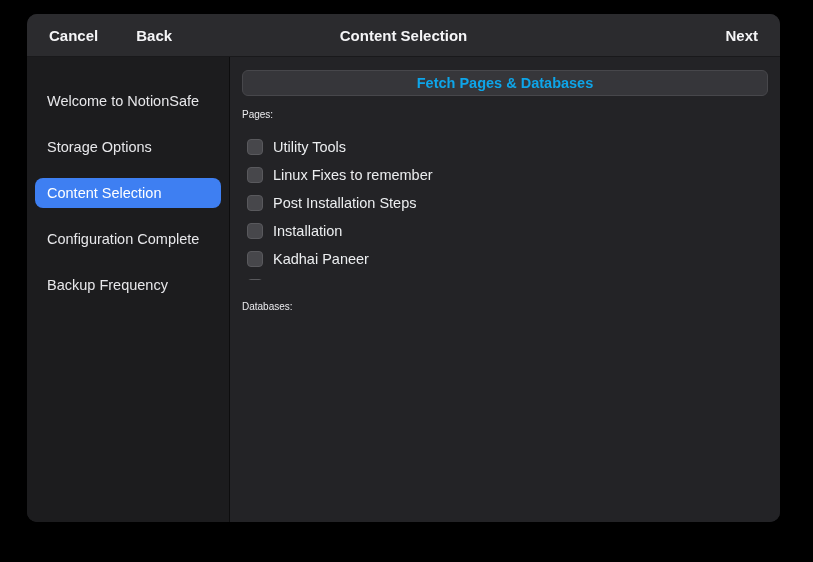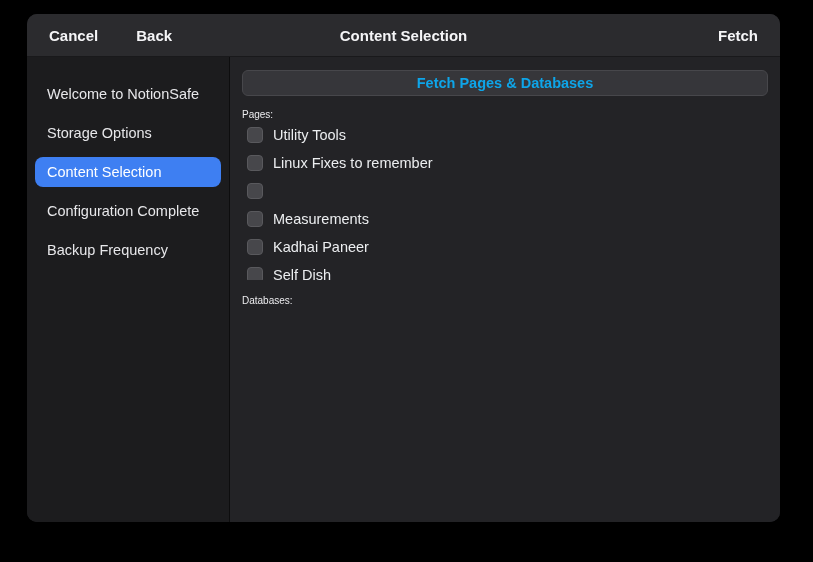--- a/index.html
+++ b/index.html
@@ -75,21 +75,21 @@
   .sidebar {
     width: 203px;
     flex: 0 0 203px;
     background: var(--sidebar-bg, #1C1C1E);
     border-right: 1px solid #0d0d0e;
     box-sizing: border-box;
     padding-top: 13px;
   }
   .side-item {
     height: 30px;
-    margin: 9px 8px;
+    margin: 16px 8px;
     border-radius: 8px;
     display: flex;
     align-items: center;
     padding-left: 12px;
     color: #e7e7ea;
     font-size: 14.5px;
     cursor: default;
     white-space: nowrap;
   }
   .side-item.selected {
@@ -126,21 +126,21 @@
     line-height: 18px;
   }
   .pages-list {
     height: 153px;
     margin-top: 3px;
     overflow: hidden;
   }
   .page-row {
     height: 28px;
     display: flex;
-    align-items: flex-start;
+    align-items: flex-end;
     padding-left: 5px;
     cursor: default;
   }
   .checkbox {
     width: 14px;
     height: 14px;
     flex: 0 0 14px;
     background: #47474b;
     border: 1px solid #59595d;
     border-radius: 4px;
@@ -157,21 +157,21 @@
 </style>
 </head>
 <body>
 
 <div class="app-window">
 
   <header class="titlebar">
     <button class="tb-btn">Cancel</button>
     <button class="tb-btn back">Back</button>
     <div class="tb-title">Content Selection</div>
-    <button class="tb-btn tb-right">Fetch</button>
+    <button class="tb-btn tb-right">Next</button>
   </header>
 
   <div class="window-body">
 
     <nav class="sidebar" id="sidebar">
         <div class="side-item">
     <span class="side-item-label">Welcome to NotionSafe</span>
   </div>
         <div class="side-item">
     <span class="side-item-label">Storage Options</span>
@@ -194,32 +194,33 @@
           <div class="page-row">
     <span class="checkbox"></span>
     <span class="row-label">Utility Tools</span>
   </div>
           <div class="page-row">
     <span class="checkbox"></span>
     <span class="row-label">Linux Fixes to remember</span>
   </div>
           <div class="page-row">
     <span class="checkbox"></span>
-  </div>
-          <div class="page-row">
-    <span class="checkbox"></span>
-    <span class="row-label">Measurements</span>
+    <span class="row-label">Post Installation Steps</span>
+  </div>
+          <div class="page-row">
+    <span class="checkbox"></span>
+    <span class="row-label">Installation</span>
   </div>
           <div class="page-row">
     <span class="checkbox"></span>
     <span class="row-label">Kadhai Paneer</span>
   </div>
           <div class="page-row">
     <span class="checkbox"></span>
     <span class="row-label">Self Dish</span>
   </div>
         </div>
-      <div class="section-label" style="margin-top:12px;">Databases:</div>
+      <div class="section-label" style="margin-top:18px;">Databases:</div>
       <div class="databases-list" id="databases-list"></div>
     </main>
 
   </div>
 </div>
 
 </body></html>

